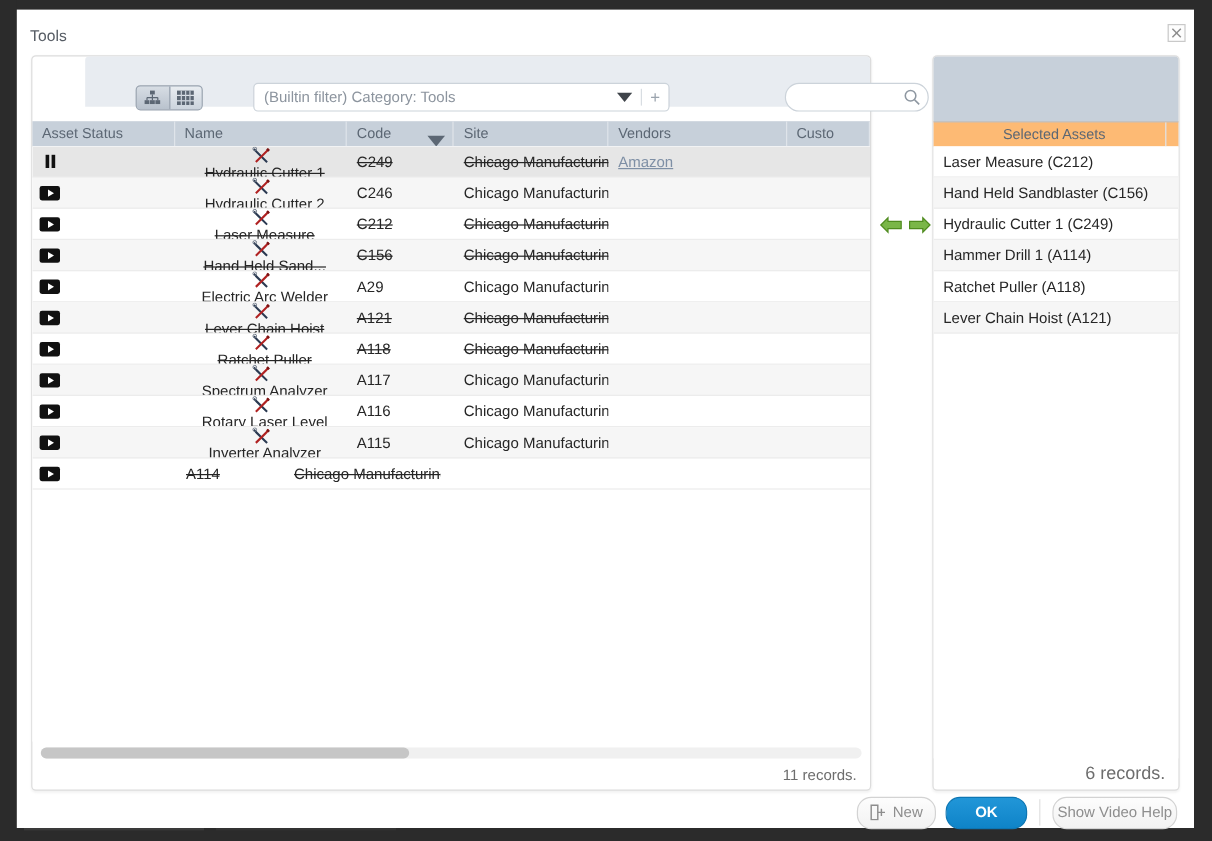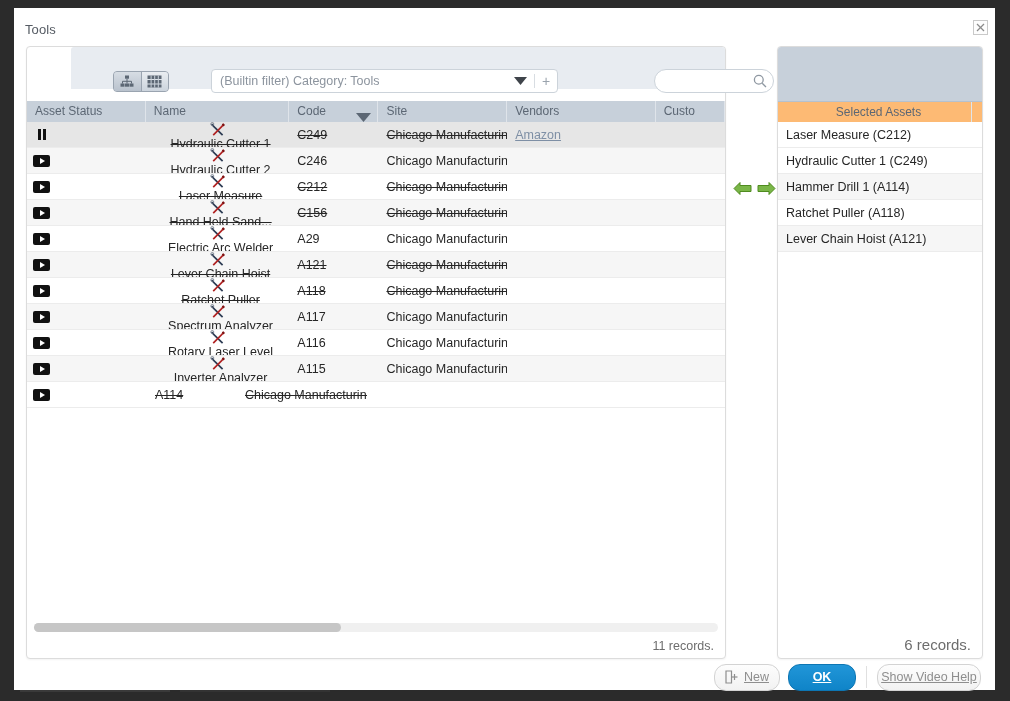--- a/index.html
+++ b/index.html
@@ -367,21 +367,20 @@
     display: flex; align-items: center; gap: 8px;
   }
   .btn {
     height: 27px;
     border-radius: 12px;
     box-sizing: border-box;
     font-size: 12.5px;
     display: flex; align-items: center; justify-content: center;
     cursor: pointer;
     font-family: "Liberation Sans", sans-serif;
-    text-decoration: underline;
   }
   .btn-new {
     width: 66px;
     background: linear-gradient(#fdfdfd,#f2f2f2);
     border: 1px solid #d3d3d3;
     color: #8e8e8e;
     gap: 6px;
   }
   .btn-ok {
     width: 68px;
@@ -733,20 +732,21 @@
       </span>
     </div>
 
     <div class="right-panel">
       <div class="rp-toolbar"></div>
       <div class="rp-head">
         <div class="th2">Selected Assets</div>
       </div>
       <div class="rp-body" id="rp-body">
           <div class="rp-row">Laser Measure (C212)</div>
+          <div class="rp-row alt">Hand Held Sandblaster (C156)</div>
           <div class="rp-row">Hydraulic Cutter 1 (C249)</div>
           <div class="rp-row alt">Hammer Drill 1 (A114)</div>
           <div class="rp-row">Ratchet Puller (A118)</div>
           <div class="rp-row alt">Lever Chain Hoist (A121)</div>
         </div>
       <div class="records-right">6 records.</div>
     </div>
 
     <div class="footer">
       <div class="btn btn-new">

